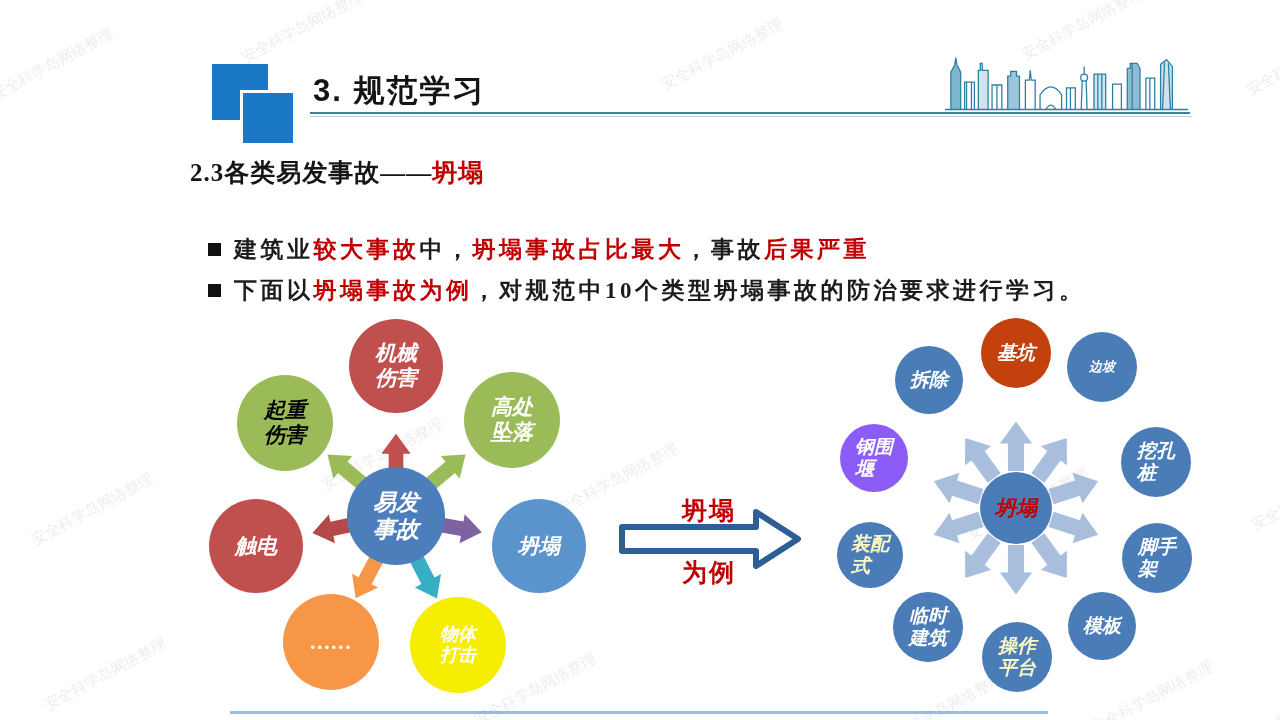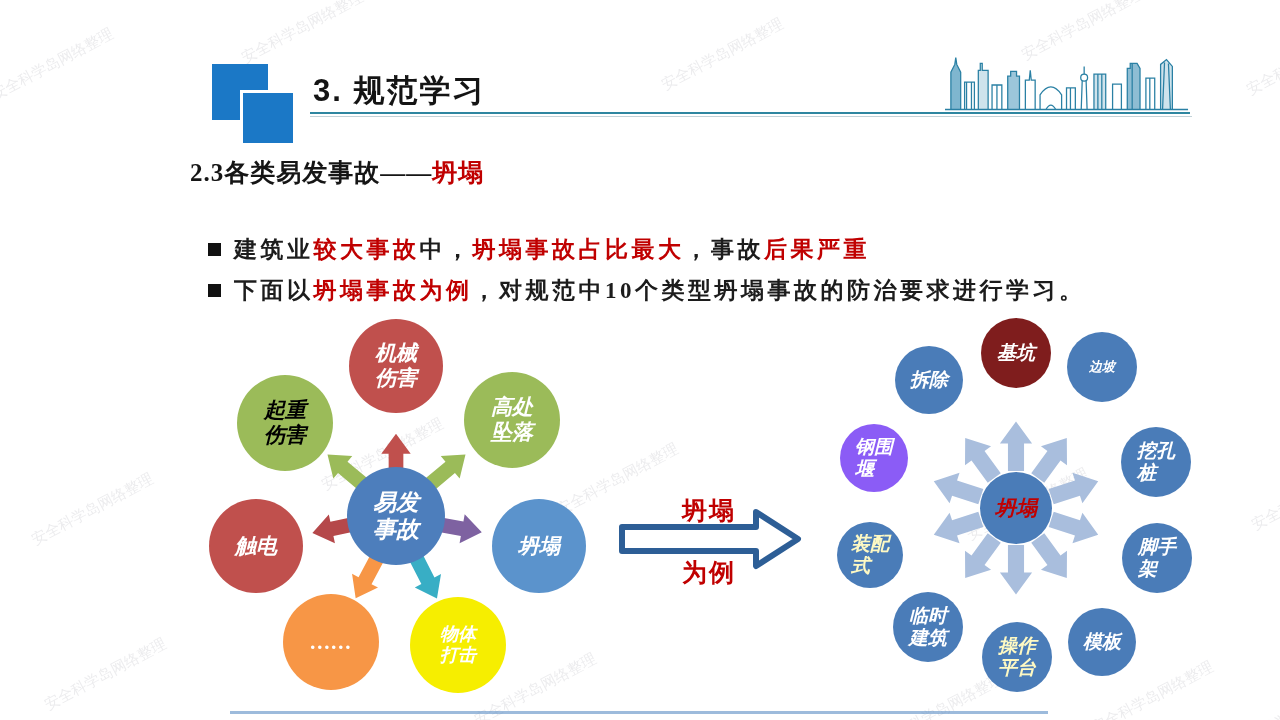--- a/index.html
+++ b/index.html
@@ -141,27 +141,27 @@
 坠落</div>
       <div class="circle" style="left: 237px; top: 375px; width: 96px; height: 96px; background: rgb(155, 187, 89); color: #000000; font-size: 21px;">起重
 伤害</div>
       <div class="circle" style="left: 209px; top: 499px; width: 94px; height: 94px; background: rgb(192, 80, 77); color: rgb(255, 255, 255); font-size: 21px;">触电</div>
       <div class="circle" style="left: 492px; top: 499px; width: 94px; height: 94px; background: rgb(91, 147, 204); color: rgb(255, 255, 255); font-size: 21px;">坍塌</div>
       <div class="circle" style="left: 283px; top: 594px; width: 96px; height: 96px; background: rgb(247, 150, 70); color: rgb(255, 255, 255); font-size: 21px;">……</div>
       <div class="circle" style="left: 410px; top: 597px; width: 96px; height: 96px; background: rgb(246, 238, 0); color: rgb(255, 255, 255); font-size: 18px;">物体
 打击</div>
       <div class="circle" style="font-family: &quot;Liberation Sans&quot;, &quot;DejaVu Sans&quot;, sans-serif; left: 347px; top: 467px; width: 98px; height: 98px; background: rgb(77, 126, 188); color: rgb(255, 255, 255); font-size: 23px;">易发
 事故</div>
-      <div class="circle" style="left: 981px; top: 318px; width: 70px; height: 70px; background: #7f1d1d; color: rgb(255, 255, 255); font-size: 19px;">基坑</div>
+      <div class="circle" style="left: 981px; top: 318px; width: 70px; height: 70px; background: #c2410c; color: rgb(255, 255, 255); font-size: 19px;">基坑</div>
       <div class="circle" style="left: 1067px; top: 332px; width: 70px; height: 70px; background: rgb(74, 124, 184); color: rgb(255, 255, 255); font-size: 13px;">边坡</div>
       <div class="circle" style="left: 1121px; top: 427px; width: 70px; height: 70px; background: rgb(74, 124, 184); color: rgb(255, 255, 255); font-size: 19px;">挖孔
 桩</div>
       <div class="circle" style="left: 1122px; top: 523px; width: 70px; height: 70px; background: rgb(74, 124, 184); color: rgb(255, 255, 255); font-size: 19px;">脚手
 架</div>
-      <div class="circle" style="left: 1068px; top: 608px; width: 68px; height: 68px; background: rgb(74, 124, 184); color: rgb(255, 255, 255); font-size: 19px;">模板</div>
+      <div class="circle" style="left: 1068px; top: 592px; width: 68px; height: 68px; background: rgb(74, 124, 184); color: rgb(255, 255, 255); font-size: 19px;">模板</div>
       <div class="circle" style="left: 982px; top: 622px; width: 70px; height: 70px; background: rgb(74, 124, 184); color: #fef9c3; font-size: 19px;">操作
 平台</div>
       <div class="circle" style="left: 893px; top: 592px; width: 70px; height: 70px; background: rgb(74, 124, 184); color: rgb(255, 255, 255); font-size: 19px;">临时
 建筑</div>
       <div class="circle" style="left: 837px; top: 522px; width: 66px; height: 66px; background: rgb(74, 124, 184); color: #fef9c3; font-size: 19px;">装配
 式</div>
       <div class="circle" style="left: 840px; top: 424px; width: 68px; height: 68px; background: #8b5cf6; color: rgb(255, 255, 255); font-size: 19px;">钢围
 堰</div>
       <div class="circle" style="left: 895px; top: 346px; width: 68px; height: 68px; background: rgb(74, 124, 184); color: #ffffff; font-size: 19px;">拆除</div>
       <div class="circle" style="left: 980px; top: 472px; width: 72px; height: 72px; background: rgb(74, 124, 184); color: rgb(192, 0, 0); font-size: 21px;">坍塌</div>

